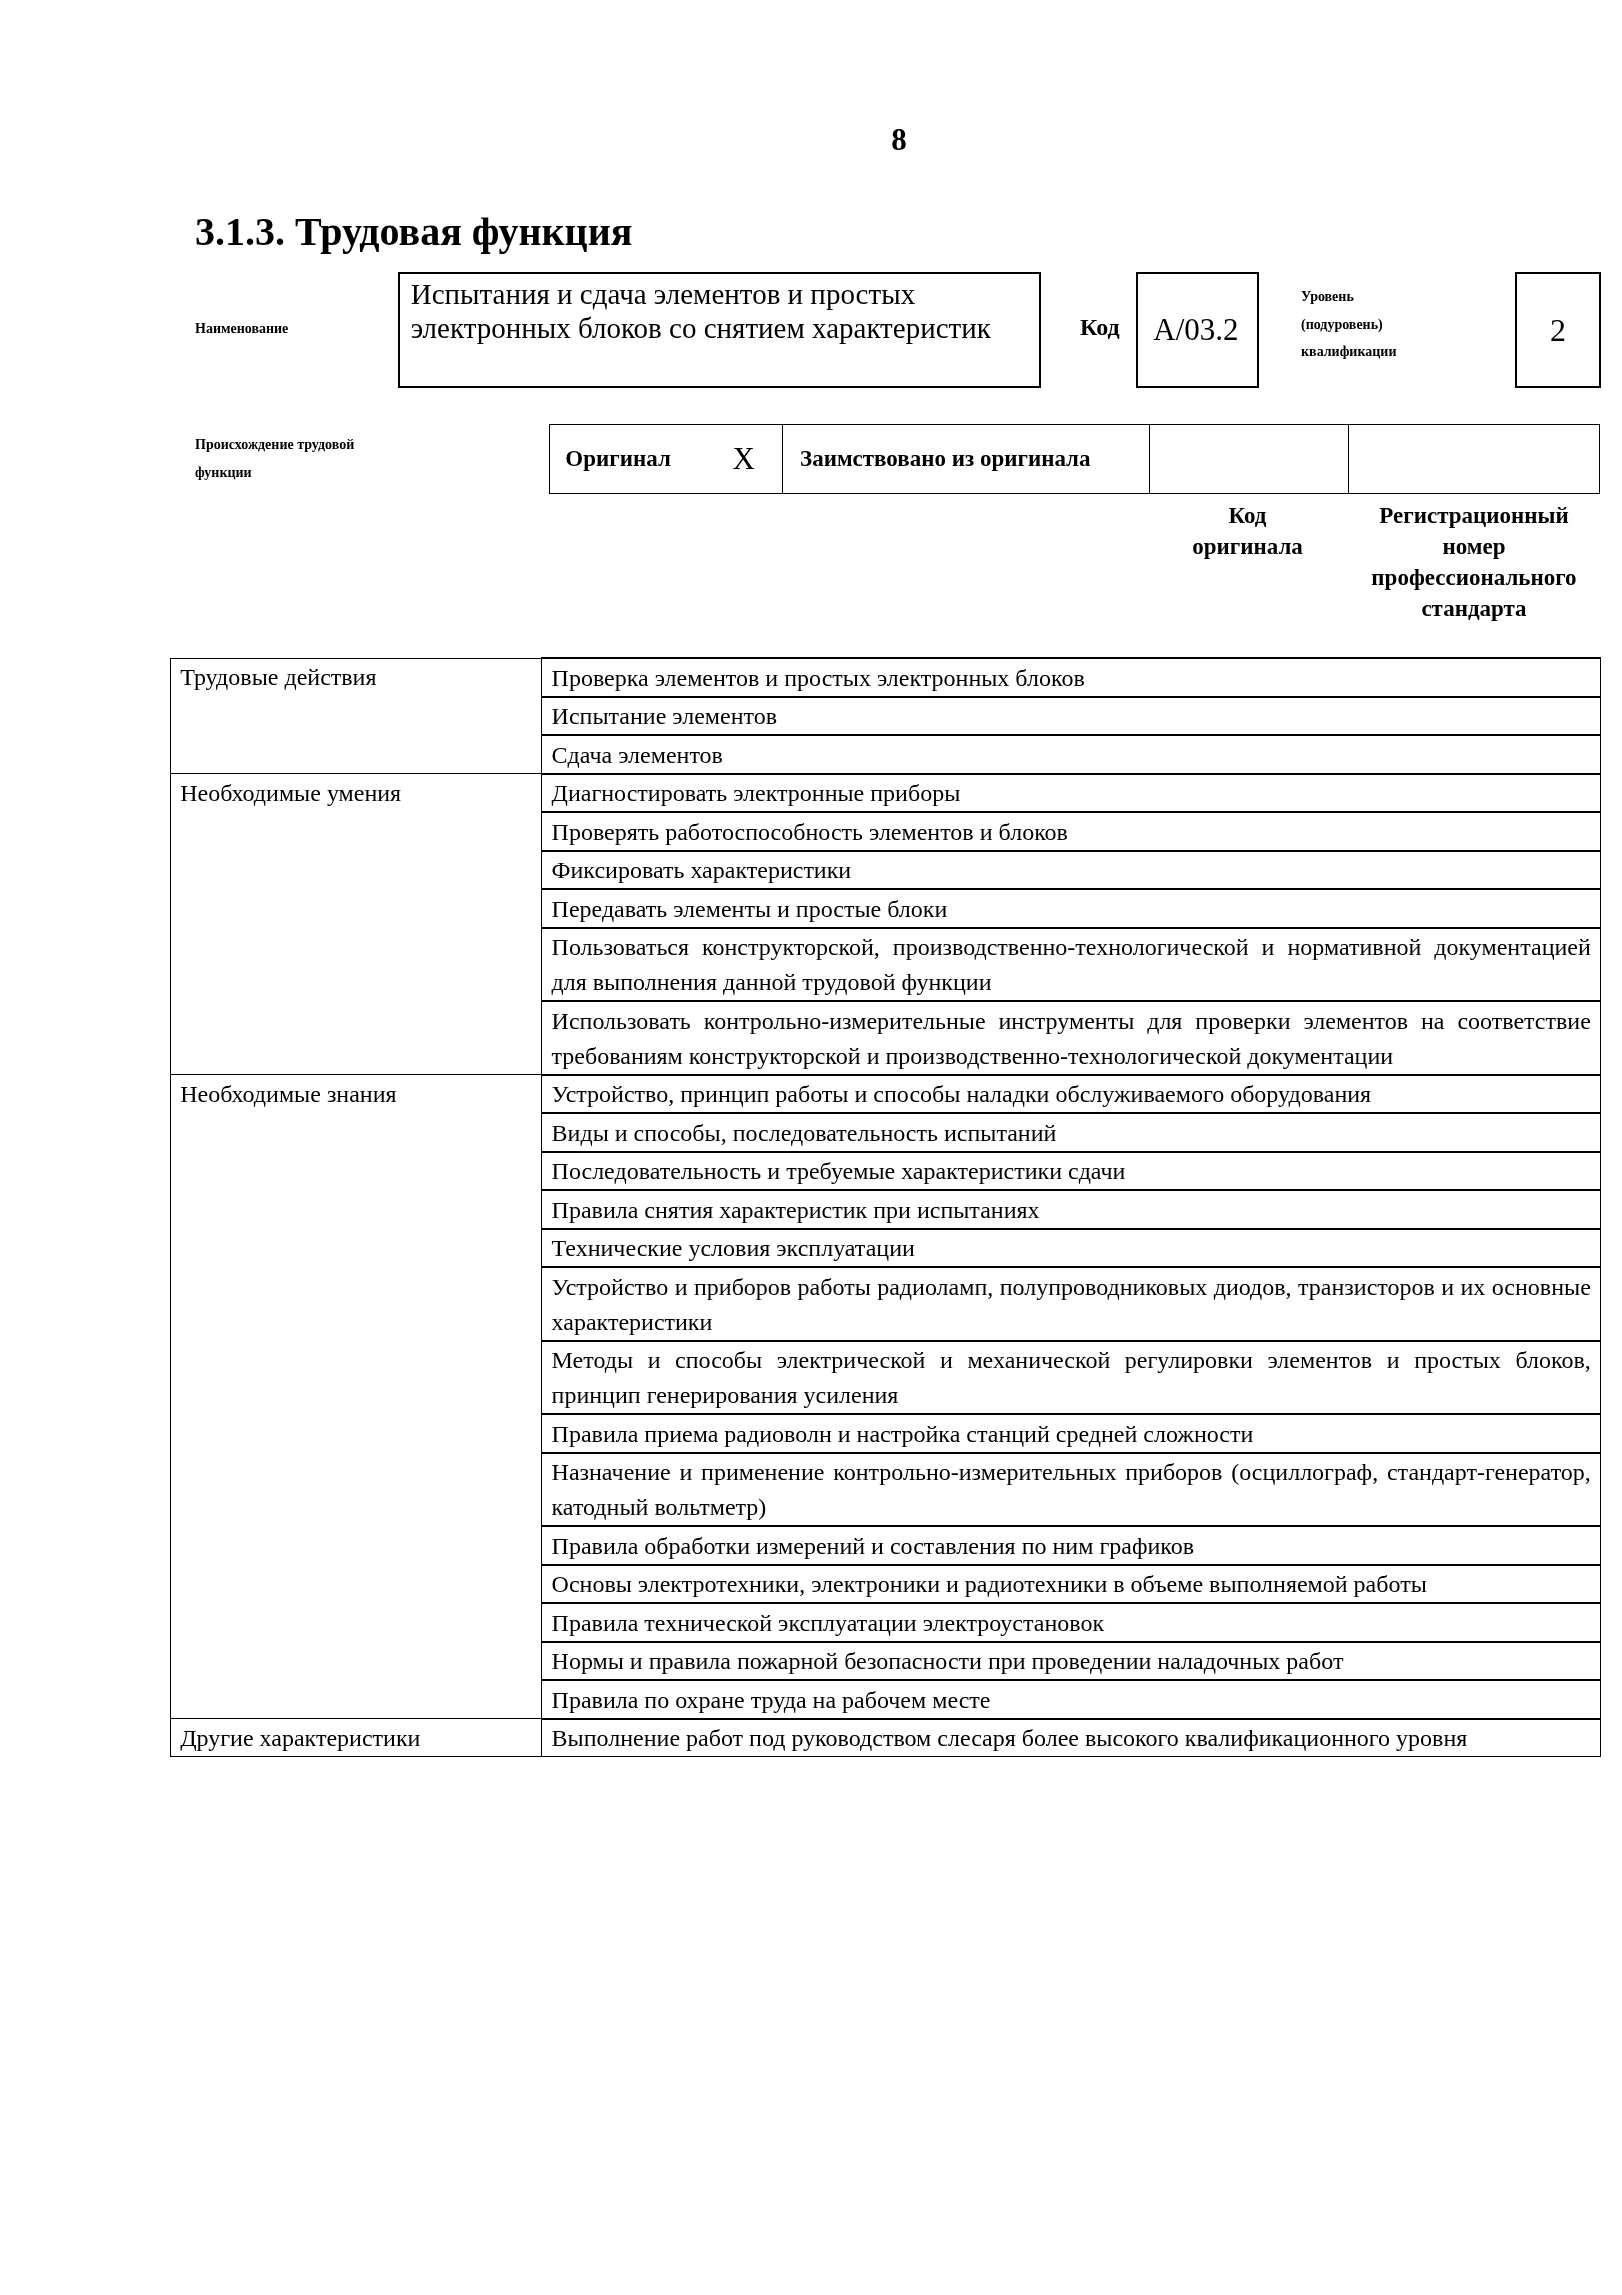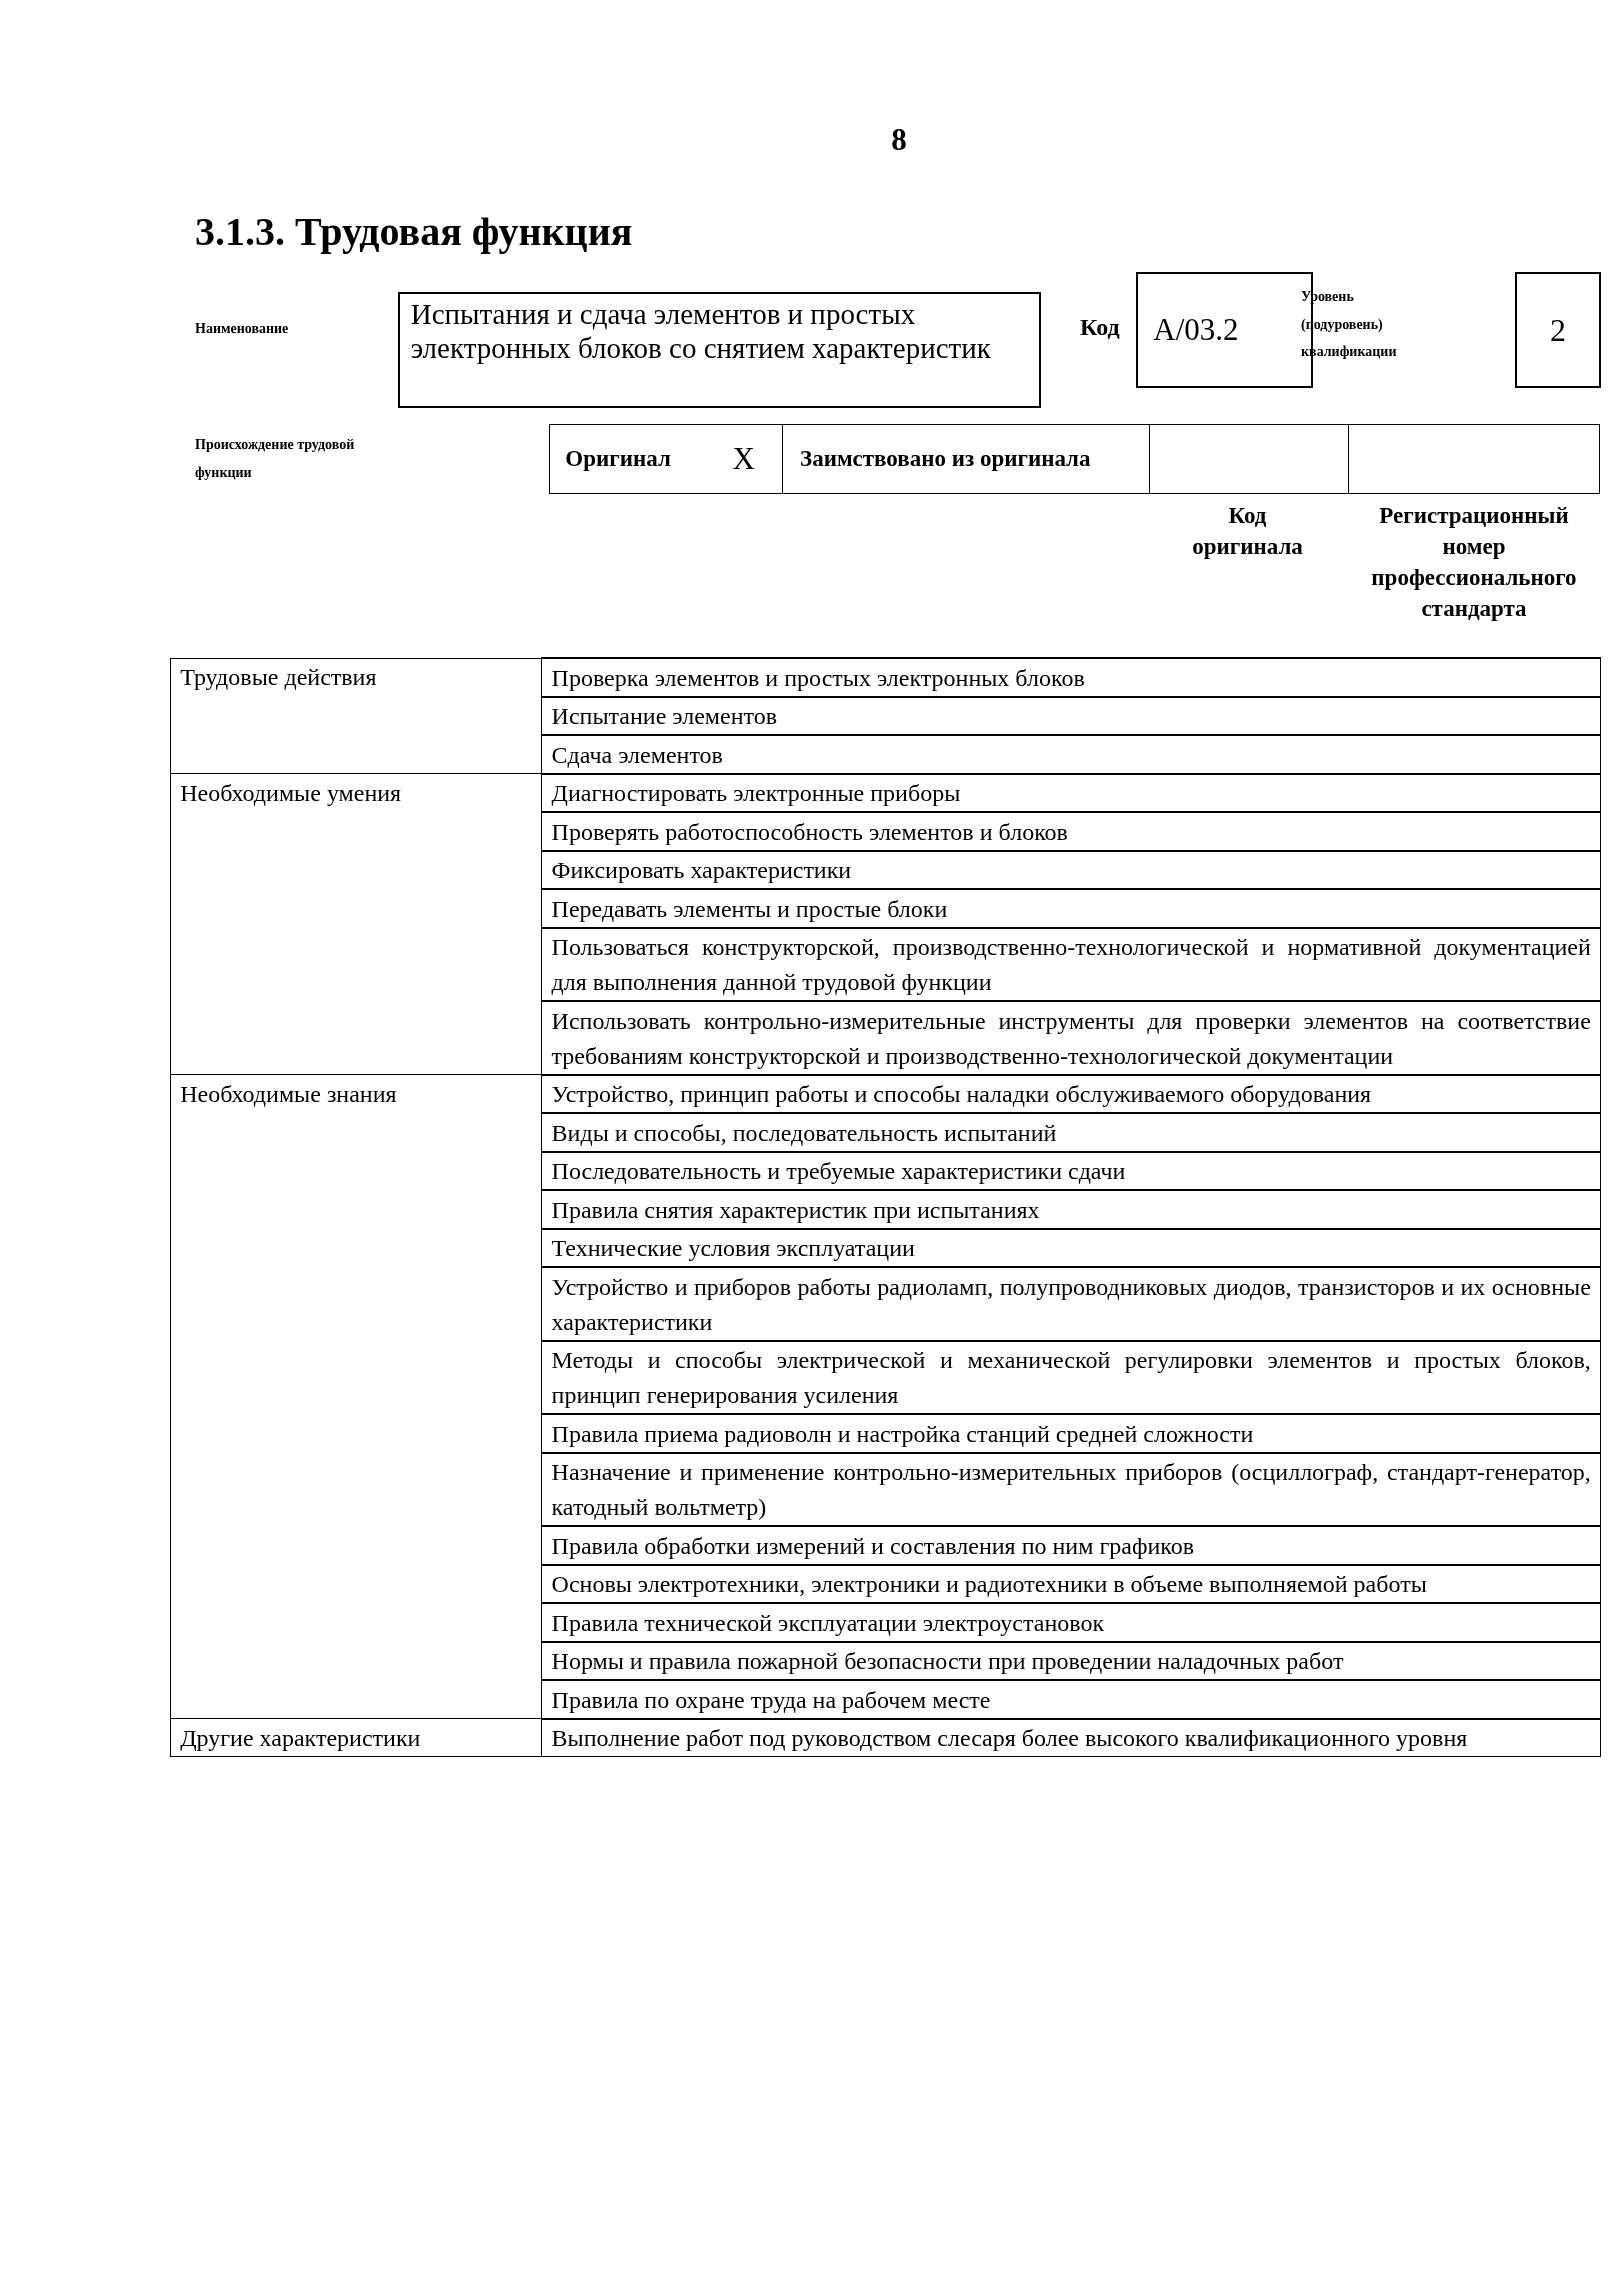--- a/index.html
+++ b/index.html
@@ -2,23 +2,23 @@
 <html style="font-size:12.2px"><head>
 <meta charset="utf-8">
 <style>
   html,body{margin:0;padding:0;background:#fff;}
   body{width:1622px;height:2295px;position:relative;overflow:hidden;font-family:"Liberation Serif","DejaVu Serif",serif;color:#000;}
   .abs{position:absolute;}
   .pagenum{left:0;width:1798px;top:122px;text-align:center;font-size:31px;font-weight:bold;}
   .title{left:195px;top:208px;font-size:40px;font-weight:bold;}
   .lbl-sm{font-size:14px;font-weight:bold;line-height:27.5px;}
   .box{border:2.3px solid #000;box-sizing:border-box;}
-  .namebox{left:398px;top:272px;width:643px;height:116px;font-size:29px;line-height:34px;padding:3.1px 10.7px;margin-top:20px;}
+  .namebox{left:398px;top:272px;width:643px;height:116px;font-size:29px;line-height:34px;padding:3.1px 10.7px;}
   .kod-lbl{left:1080px;top:314px;}
-  .kodbox{left:1136px;top:272px;width:177px;height:116px;font-size:31px;display:flex;align-items:center;padding-left:15.3px;}
+  .kodbox{left:1136px;top:272px;width:123px;height:116px;font-size:31px;display:flex;align-items:center;padding-left:15.3px;}
   .level-lbl{left:1301px;top:283px;}
   .levelbox{left:1515px;top:272px;width:86px;height:116px;font-size:32px;display:flex;align-items:center;justify-content:center;}
   .origin-lbl{left:195px;top:431px;}
   .origin-tbl{left:549px;top:424px;width:1051px;height:70px;display:flex;border:1.5px solid #000;box-sizing:border-box;}
   .origin-tbl>div{border-right:1.5px solid #000;box-sizing:border-box;display:flex;align-items:center;font-size:23px;font-weight:bold;}
   .origin-tbl>div:last-child{border-right:none;}
   .c1{width:233px;padding-left:15.3px;justify-content:space-between;padding-right:27px;}
   .c1 .x{font-size:31px;font-weight:normal;}
   .c2{width:367px;padding-left:17px;}
   .c3{width:199px;}

